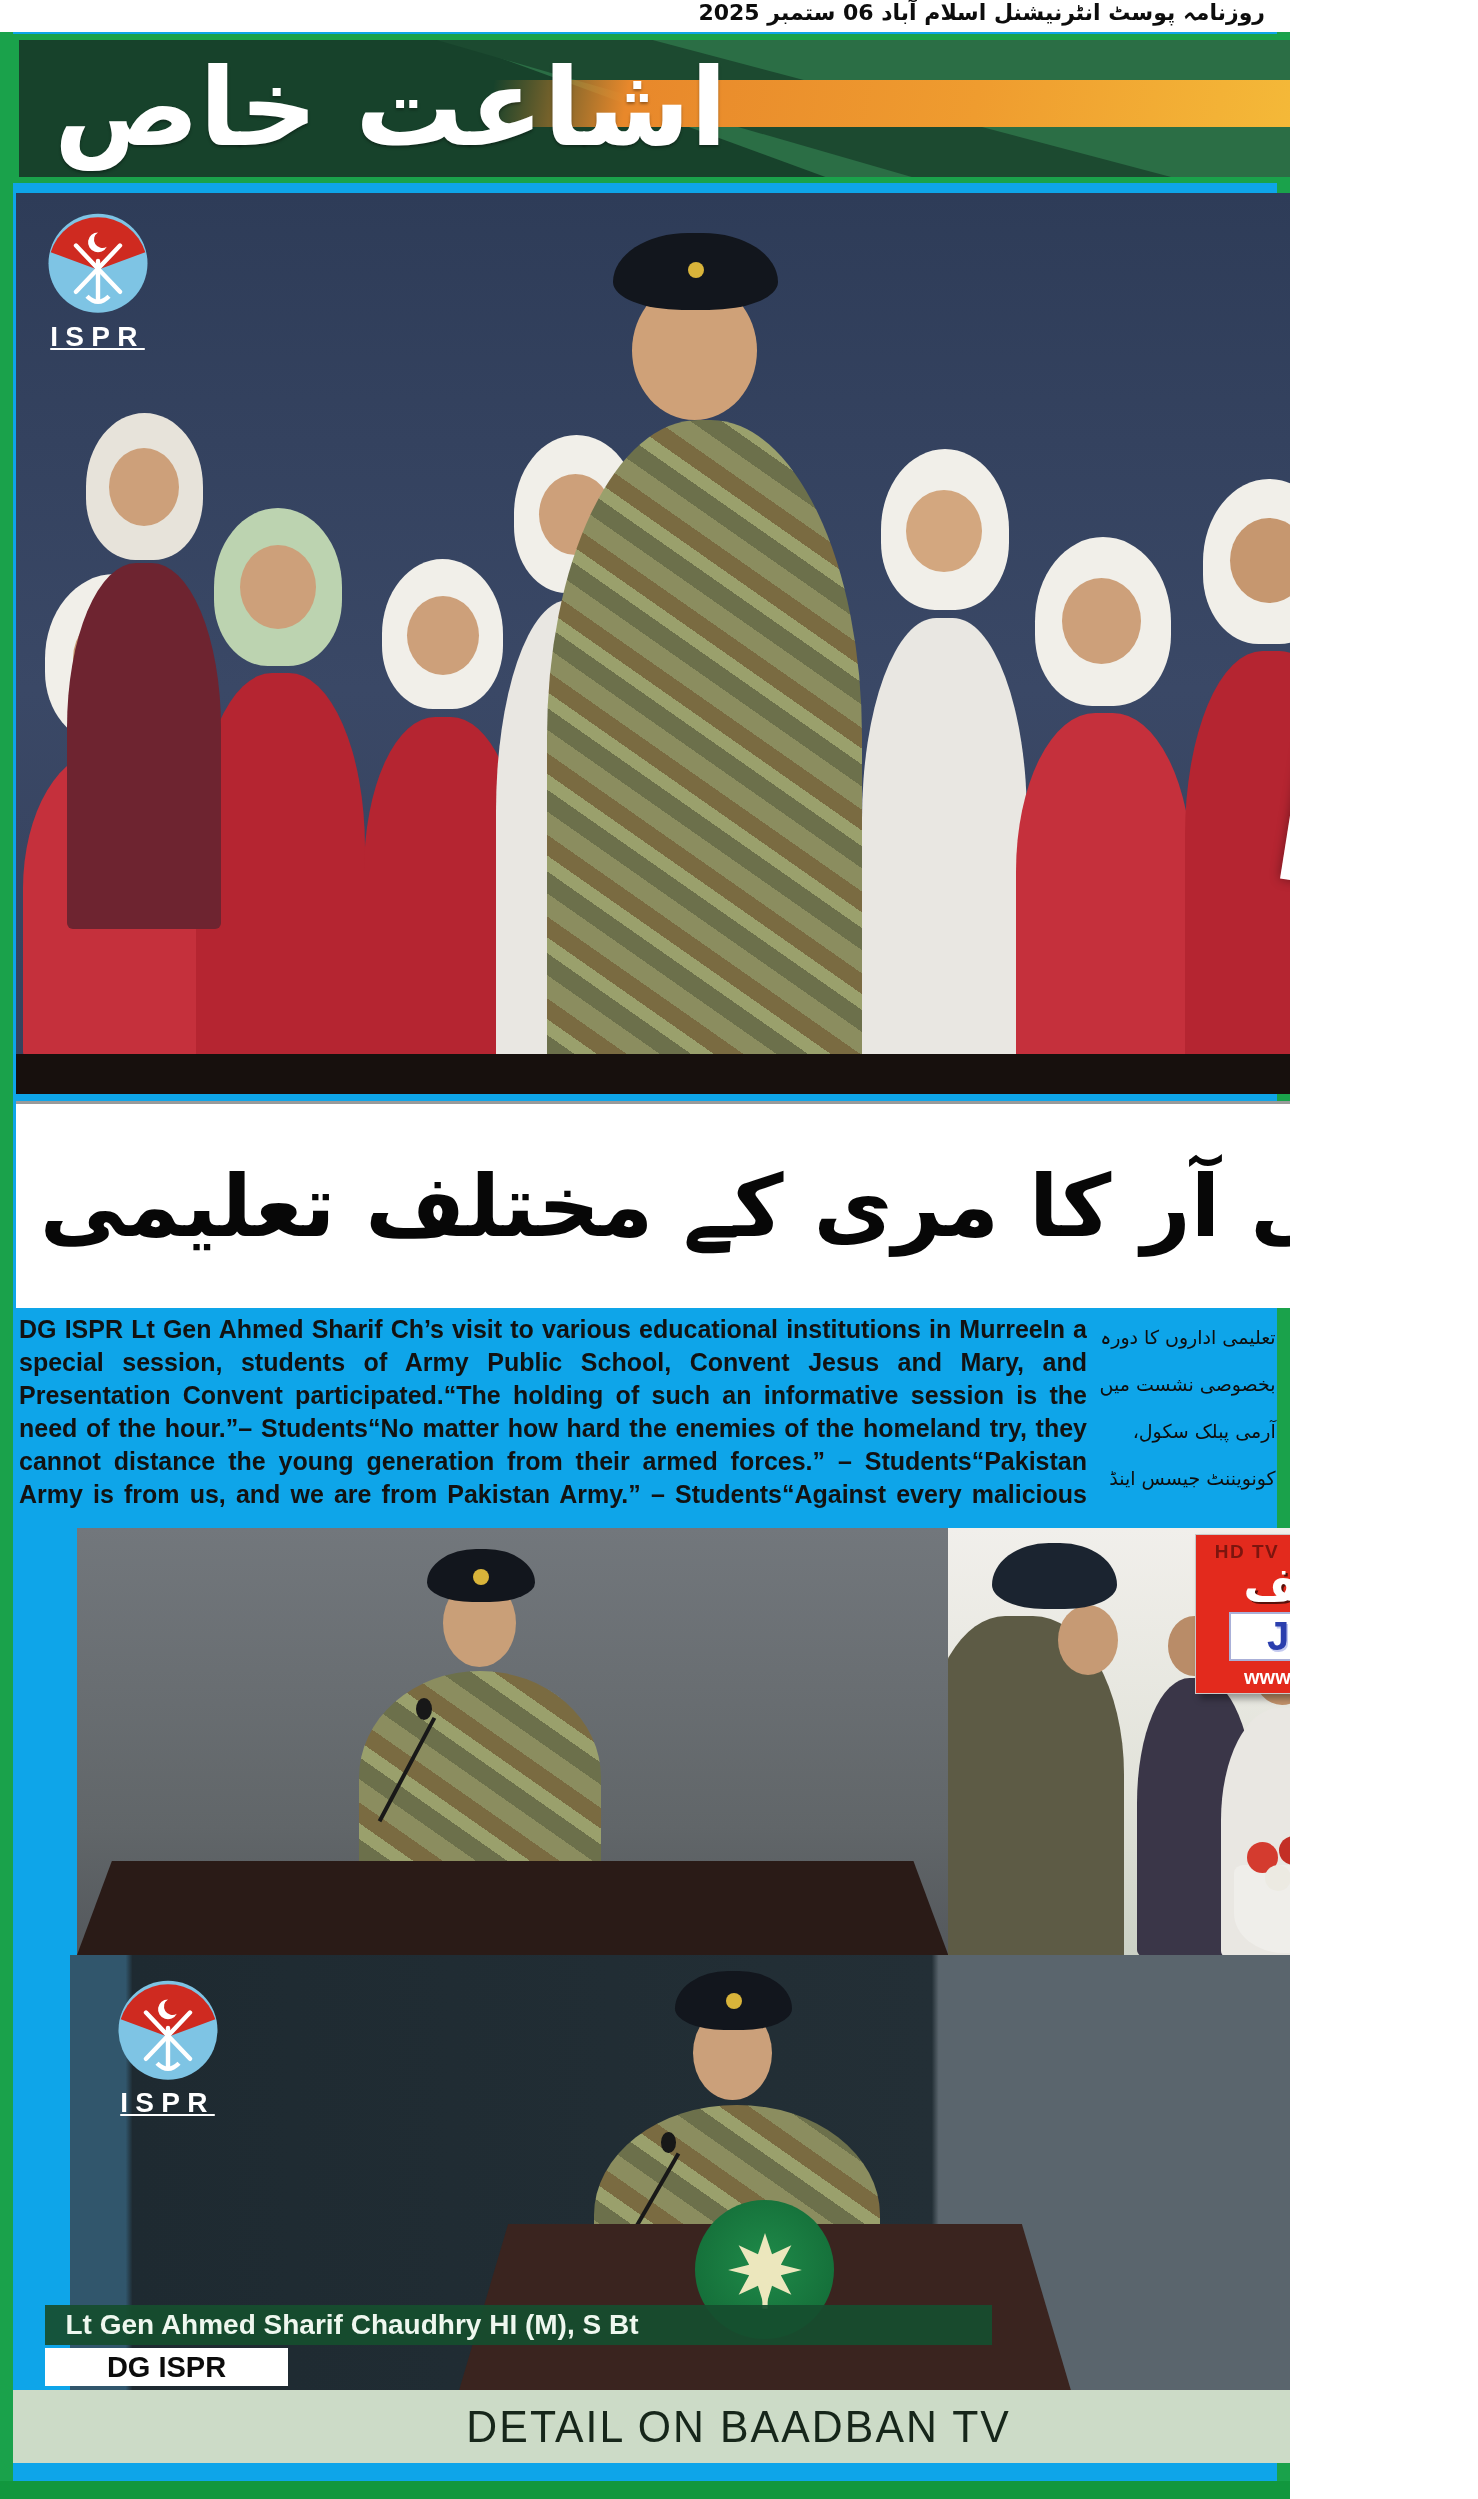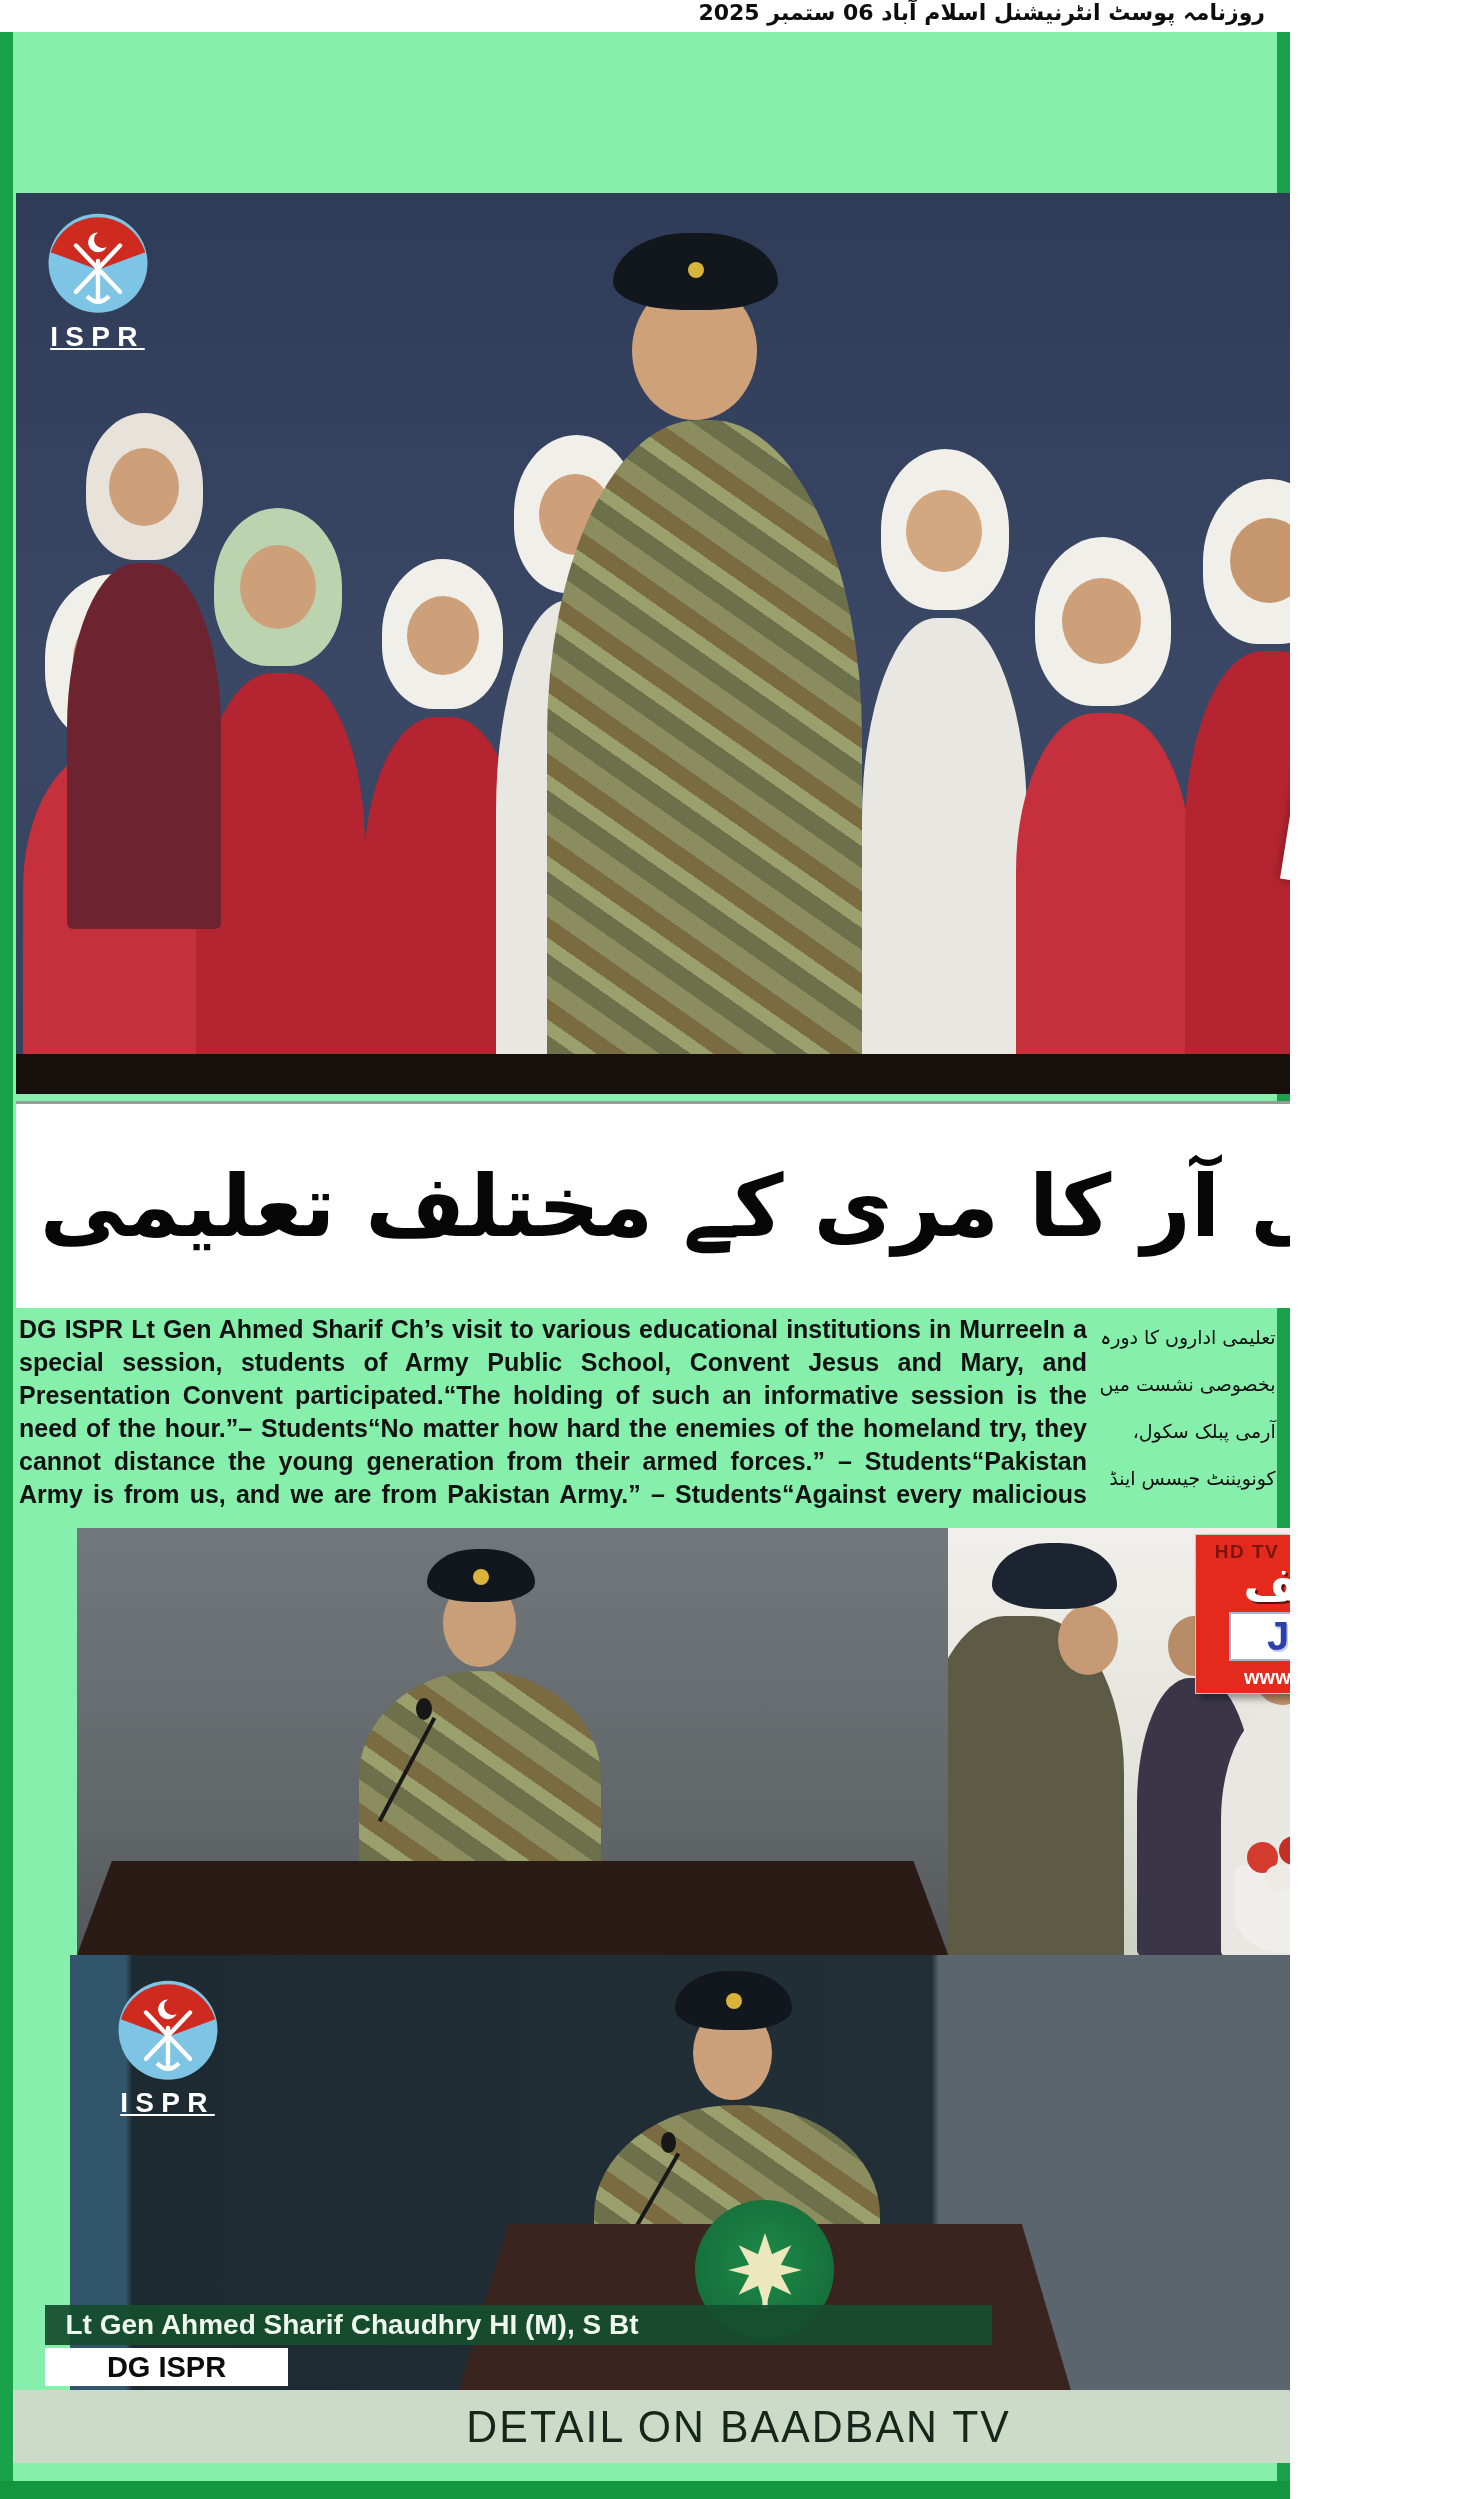--- a/index.html
+++ b/index.html
@@ -1,16 +1,16 @@
 <!DOCTYPE html>
 <html style="font-size:11.7px"><head>
 <meta charset="utf-8">
 <style>
   html,body{margin:0;padding:0;background:#fff;}
-  #page{position:relative;width:1290px;height:2500px;background:#86efac;overflow:hidden;font-family:"Liberation Sans",sans-serif;}
+  #page{position:relative;width:1290px;height:2500px;background:#0ea5e9;overflow:hidden;font-family:"Liberation Sans",sans-serif;}
 
   
   .side-bar{position:absolute;top:32px;bottom:0;width:13px;background:#1aa24b;}
   .side-left{left:0;} .side-right{right:0;}
   .bottom-bar{position:absolute;left:0;right:0;bottom:0;height:19px;background:#12973e;}
 
   
   .date-strip{position:absolute;top:0;left:0;right:0;height:32px;background:#fff;}
   .date-strip span{position:absolute;right:25px;top:0;line-height:32px;font:bold 22px "DejaVu Sans",sans-serif;color:#0d0d0d;direction:rtl;}
 
@@ -87,20 +87,26 @@
 
 <div id="page">
 
   <div class="date-strip">
     <span dir="rtl">روزنامہ پوسٹ انٹرنیشنل اسلام آباد 06 ستمبر 2025</span>
   </div>
 
   <div class="side-bar side-left"></div>
   <div class="side-bar side-right"></div>
 
+  <div class="banner">
+    <div class="banner-light"></div>
+    <div class="banner-dark-band"></div>
+    <div class="banner-stripe"></div>
+    <div class="banner-title" dir="rtl">اشاعت خاص</div>
+  </div>
 
 
   <div class="photo-main">
     <div class="ispr-badge" style="left:19px;top:13px;">
       <svg width="110" height="110" viewBox="0 0 100 100">
         <circle cx="50" cy="52" r="45" fill="#7ec4e4"></circle>
         <path d="M7 42 A45 45 0 0 1 93 42 L50 58 Z" fill="#cf2a20"></path>
         <path d="M50 24 a9 9 0 1 0 8 13 a7 7 0 1 1 -8 -13" fill="#fff"></path>
         <g stroke="#fff" stroke-width="4" stroke-linecap="round">
           <line x1="30" y1="36" x2="70" y2="78"></line>

